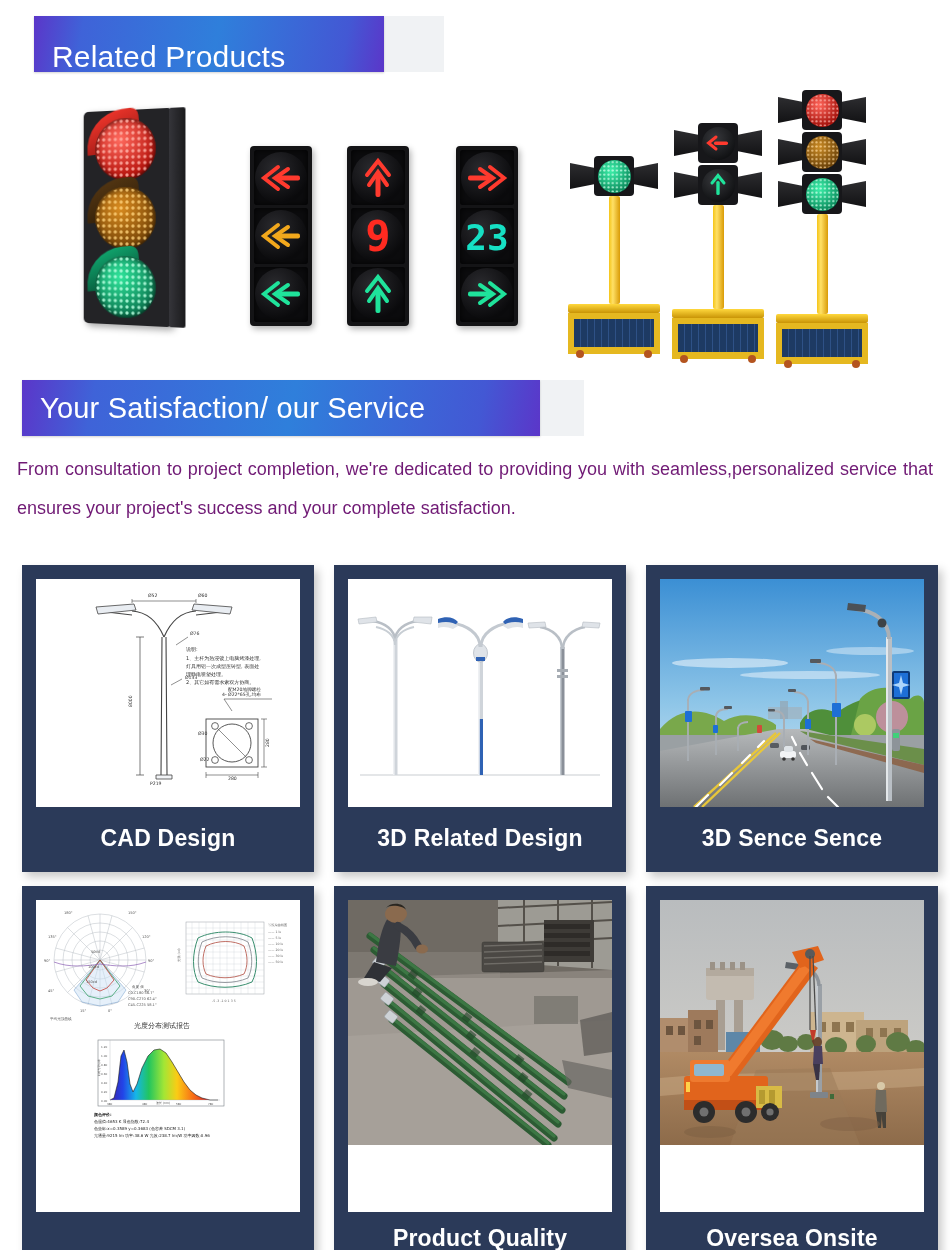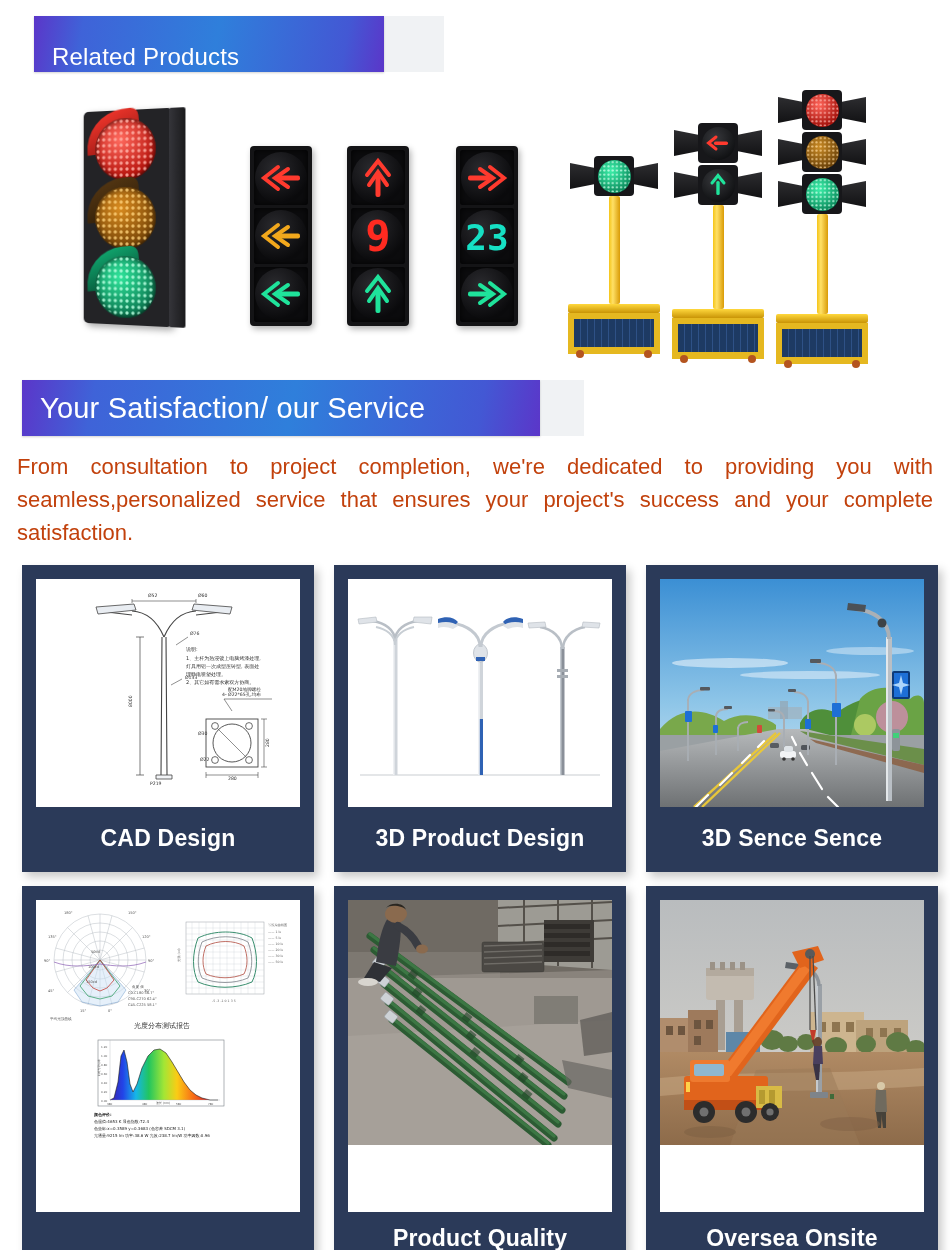--- a/index.html
+++ b/index.html
@@ -18,21 +18,21 @@
     background: linear-gradient(100deg, #5b36c9 0%, #3f63d8 14%, #2f7fdb 52%, #4358d4 88%, #5b36c9 100%);
     display: flex; align-items: center;
     padding: 0 18px;
     box-shadow: 0 1px 2px rgba(0,0,0,.18);
   }
   .banner-text { color: #ffffff; white-space: nowrap; font-weight: 400; letter-spacing: .2px; }
   .banner-tail { background: #f0f2f4; }
 
   #banner-related { left: 34px; top: 16px; height: 56px; }
   #banner-related .banner { width: 350px; }
-  #banner-related .banner-text { font-size: 24px; margin-top: 25px; }
+  #banner-related .banner-text { font-size: 30px; margin-top: 25px; }
   #banner-related .banner-tail { width: 60px; }
 
   #banner-service { left: 22px; top: 380px; height: 56px; border-radius: 21px; }
   #banner-service .banner { width: 518px; }
   #banner-service .banner-text { font-size: 29px; }
   #banner-service .banner-tail { width: 44px; }
 
   
   .products { position: absolute; left: 0; top: 78px; width: 950px; height: 275px; }
   .prod { position: absolute; }
@@ -83,21 +83,21 @@
                  border-radius: 2px; }
   .solar-panel { width: 86px; height: 34px; margin: 0 auto;
                  background: repeating-linear-gradient(90deg,#1d3a63 0 6px,#2e5186 6px 7px),
                              repeating-linear-gradient(0deg,#1d3a63 0 8px,#2e5186 8px 9px);
                  border: 3px solid #e5b820; }
   .wheel { position: absolute; bottom: -4px; width: 8px; height: 8px; border-radius: 50%;
            background: #b4541f; }
 
   
   .para { position: absolute; left: 17px; top: 450px; width: 916px;
-          font-size: 22px; line-height: 33px; color: #c2410c;
+          font-size: 18px; line-height: 39px; color: #701a75;
           text-align: justify; text-justify: inter-word; }
 
   
   .grid { position: absolute; left: 22px; top: 565px; width: 906px; }
   .row { display: flex; gap: 20px; margin-bottom: 14px; }
   .card { width: 292px; background: #2b3a59; padding: 14px 14px 0 14px;
           box-shadow: 4px 5px 9px rgba(0,0,0,.22); display: flex; flex-direction: column; }
   .card-media { background: #ffffff; width: 264px; height: 228px; overflow: hidden; position: relative; }
   .card-media.photo { padding: 0; }
   .card-label { color: #ffffff; font-weight: bold; text-align: center;
@@ -534,21 +534,21 @@
               <rect x="212" y="68" width="1.5" height="128" fill="#c3c9d0"></rect>
               <rect x="209" y="90" width="11" height="3" fill="#a7adb4"></rect>
               <rect x="209" y="96" width="11" height="3" fill="#a7adb4"></rect>
               <path d="M214 70 C214 58 204 50 192 48" stroke="#b9bfc6" stroke-width="2.6" fill="none"></path>
               <path d="M215 70 C215 58 225 50 237 48" stroke="#b9bfc6" stroke-width="2.6" fill="none"></path>
               <path d="M180 44 L197 43 L198 48 L181 49 Z" fill="#dfe3e8" stroke="#b4bac1" stroke-width=".6"></path>
               <path d="M252 44 L235 43 L234 48 L251 49 Z" fill="#dfe3e8" stroke="#b4bac1" stroke-width=".6"></path>
             </g>
           </svg>
         </div>
-        <div class="card-label">3D Product Design</div>
+        <div class="card-label">3D Related Design</div>
       </div>
 
       <div class="card">
         <div class="card-media photo">
           <svg class="scene" viewBox="0 0 264 228" preserveAspectRatio="none">
             <defs>
               <linearGradient id="sky" x1="0" y1="0" x2="0" y2="1">
                 <stop offset="0" stop-color="#3b8fd4"></stop>
                   <stop offset="55%" stop-color="#8fc6e8"></stop>
                   <stop offset="100%" stop-color="#dceaf2"></stop>

